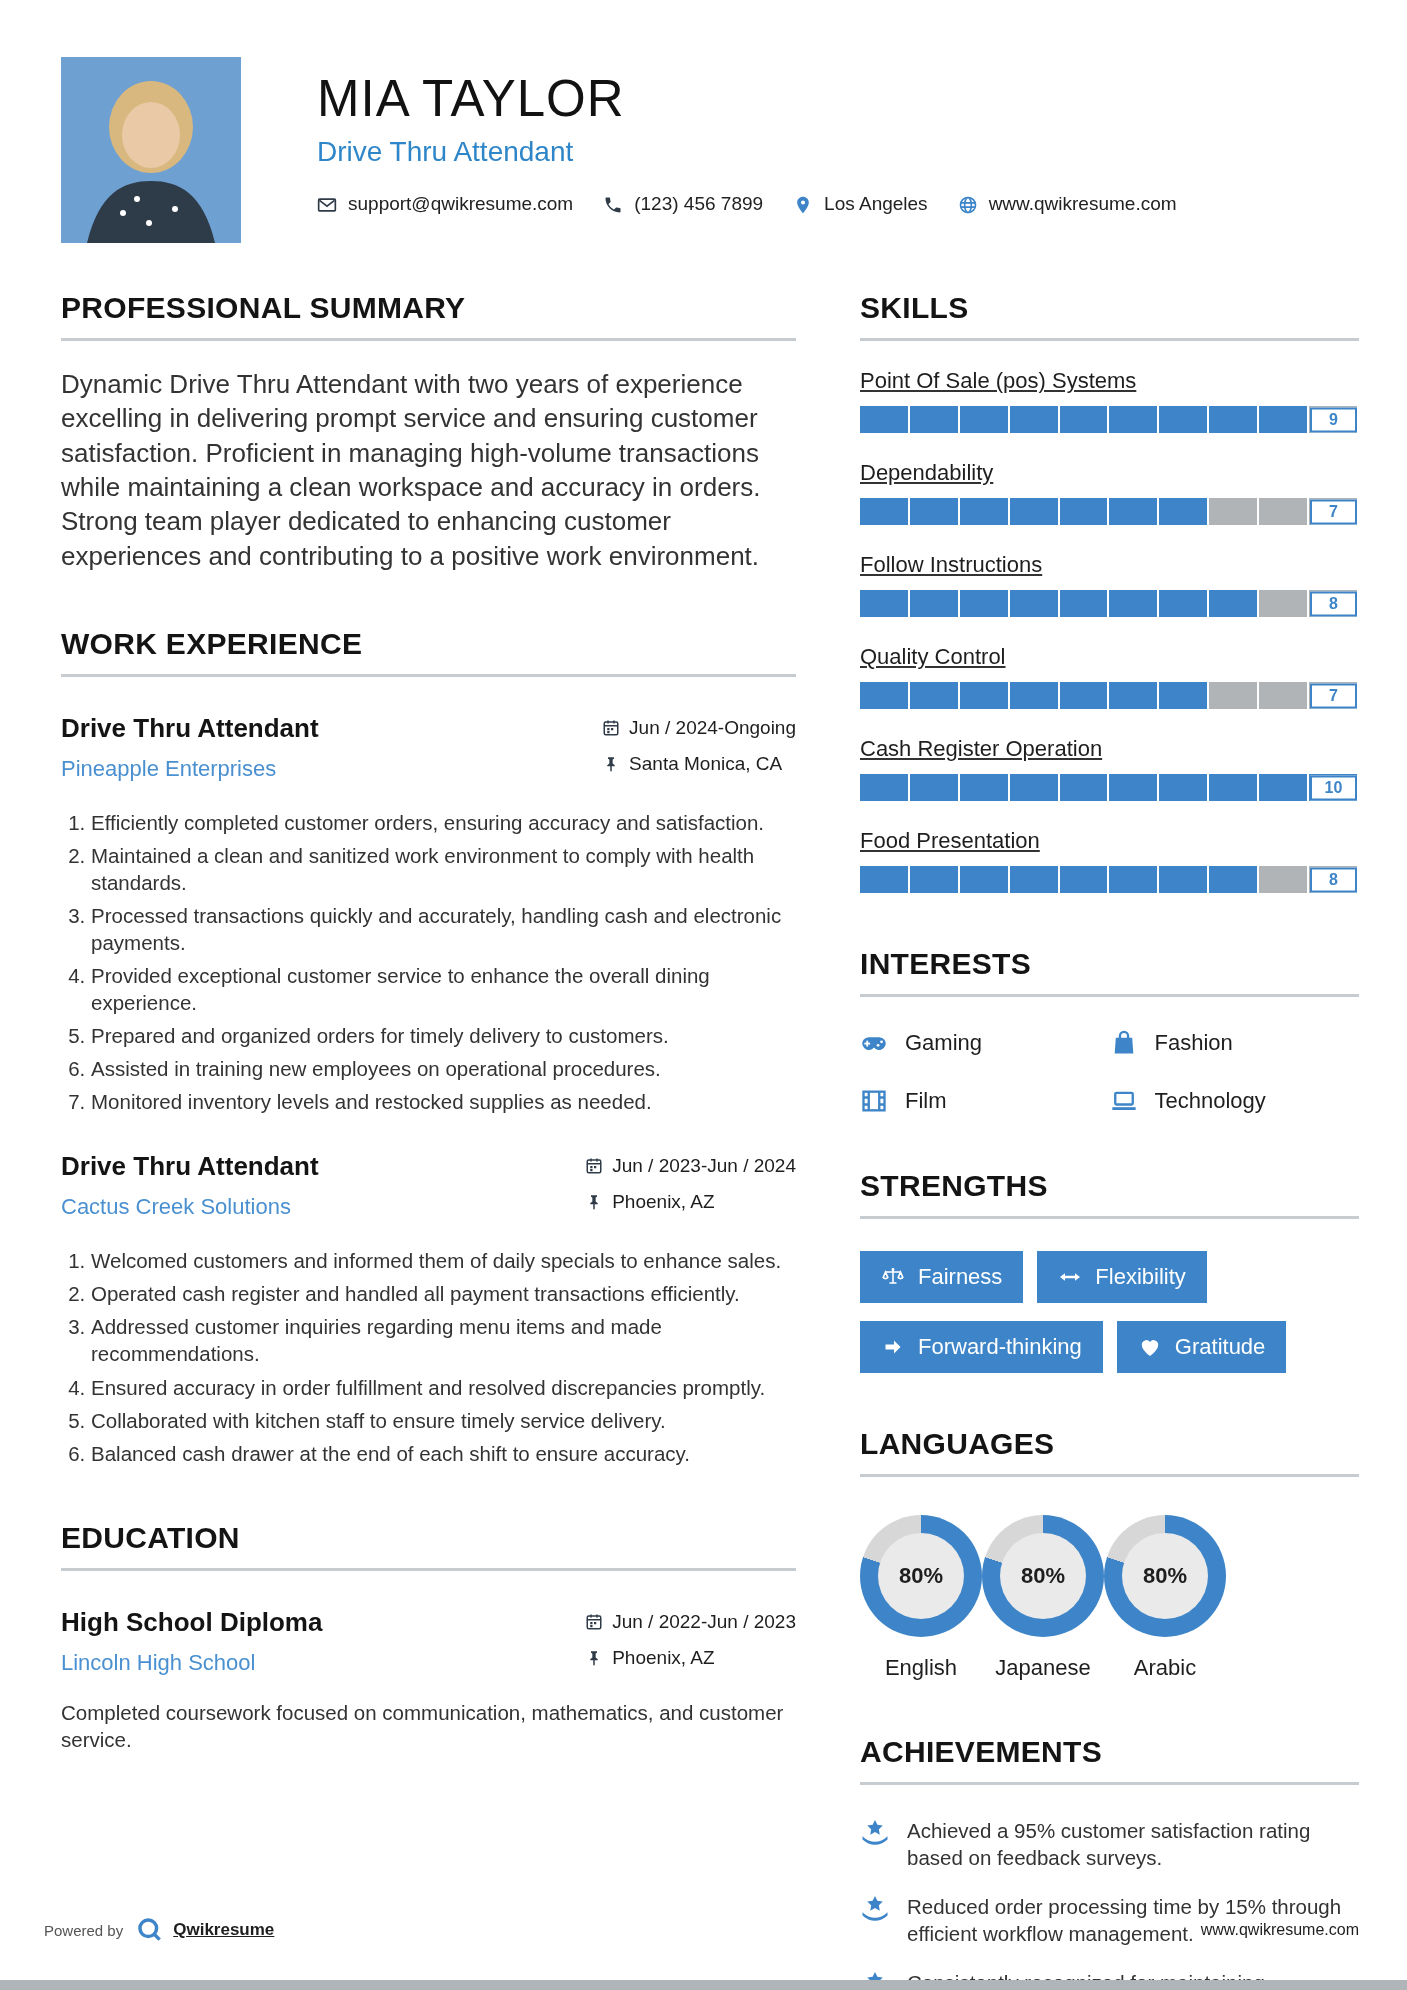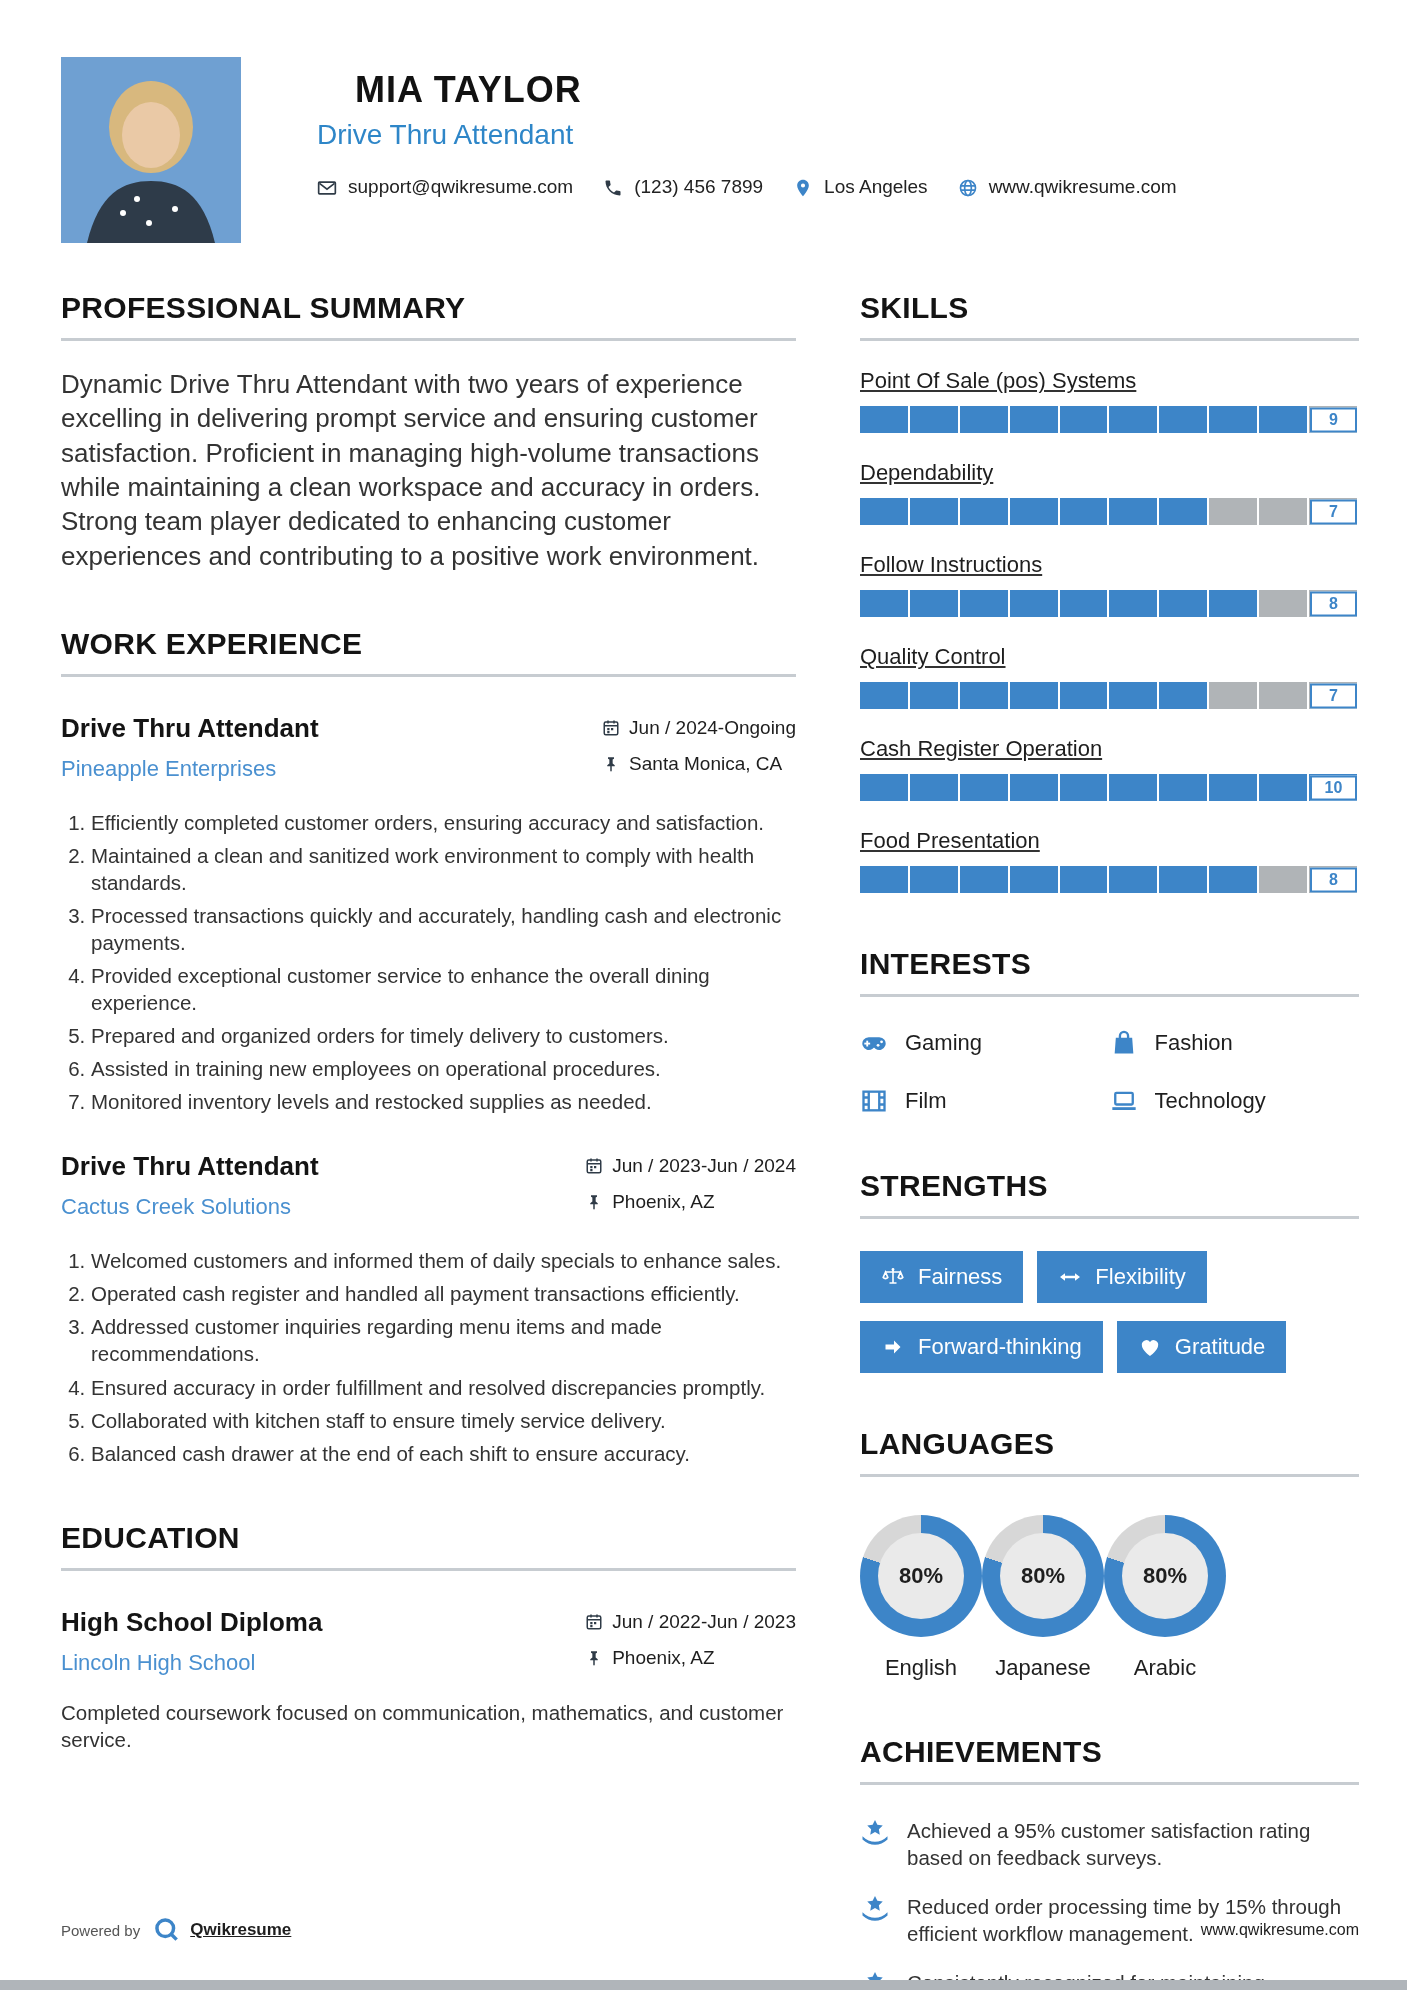--- a/index.html
+++ b/index.html
@@ -7,21 +7,21 @@
   body { font-family:"Liberation Sans", sans-serif; color:#333; }
   .page { width:1407px; height:1990px; background:#fff; position:relative; overflow:hidden;
           outline:1px solid #e2e4e6; margin:0 auto; }
   .content { padding:57px 48px 0 61px; }
 
   
   .header { display:flex; align-items:flex-start; }
   .photo { width:180px; height:186px; flex:0 0 auto; overflow:hidden; }
   .photo svg { display:block; width:100%; height:100%; }
   .header-text { margin-left:76px; padding-top:12px; }
-  .name { font-size:36px; font-weight:bold; color:#121212; letter-spacing:1px;margin-left:38px; }
+  .name { font-size:51px; font-weight:normal; color:#121212; letter-spacing:1px; }
   .title { font-size:28px; color:#2e86c8; margin-top:8px; }
   .contact-row { display:flex; align-items:center; margin-top:25px; font-size:19px; color:#222; }
   .contact-item { display:flex; align-items:flex-end; margin-right:30px; }
   .contact-item:last-child { margin-right:0; }
   .ic { display:inline-flex; width:20px; height:20px; margin-right:11px; flex:0 0 auto; }
   .ic svg { width:100%; height:100%; }
   .ic-dark { color:#2f3b47; }
   .ic-blue { color:#3d85c8; }
 
   
@@ -78,21 +78,21 @@
   .donut-hole { position:absolute; inset:18px; border-radius:50%; background:#eaeaea;
     display:flex; align-items:center; justify-content:center; font-size:22px; font-weight:bold; color:#1e1e1e; }
   .lang-name { margin-top:18px; font-size:22px; color:#1e1e1e; }
 
   
   .ach-list { margin-top:32px; }
   .ach { display:flex; margin-bottom:22px; font-size:20.5px; line-height:1.32; color:#333; }
   .ach .ic { width:30px; height:30px; margin-right:17px; margin-top:1px; color:#3d85c8; }
 
   
-  .footer { position:absolute; left:61px; right:48px; bottom:46px; display:flex; align-items:center; }
+  .footer { position:absolute; left:44px; right:48px; bottom:46px; display:flex; align-items:center; }
   .powered { font-size:15px; color:#555; }
   .logo { width:28px; height:28px; margin:0 9px 0 13px; }
   .logo svg { width:100%; height:100%; }
   .brand { font-size:17px; font-weight:bold; color:#1e1e1e; text-decoration:underline; }
   .footer-site { margin-left:auto; font-size:16px; color:#1e1e1e; }
   .page-edge { position:absolute; left:0; right:0; bottom:0; height:10px; background:#b0b5ba; }
 </style>
 </head>
 <body>
 

